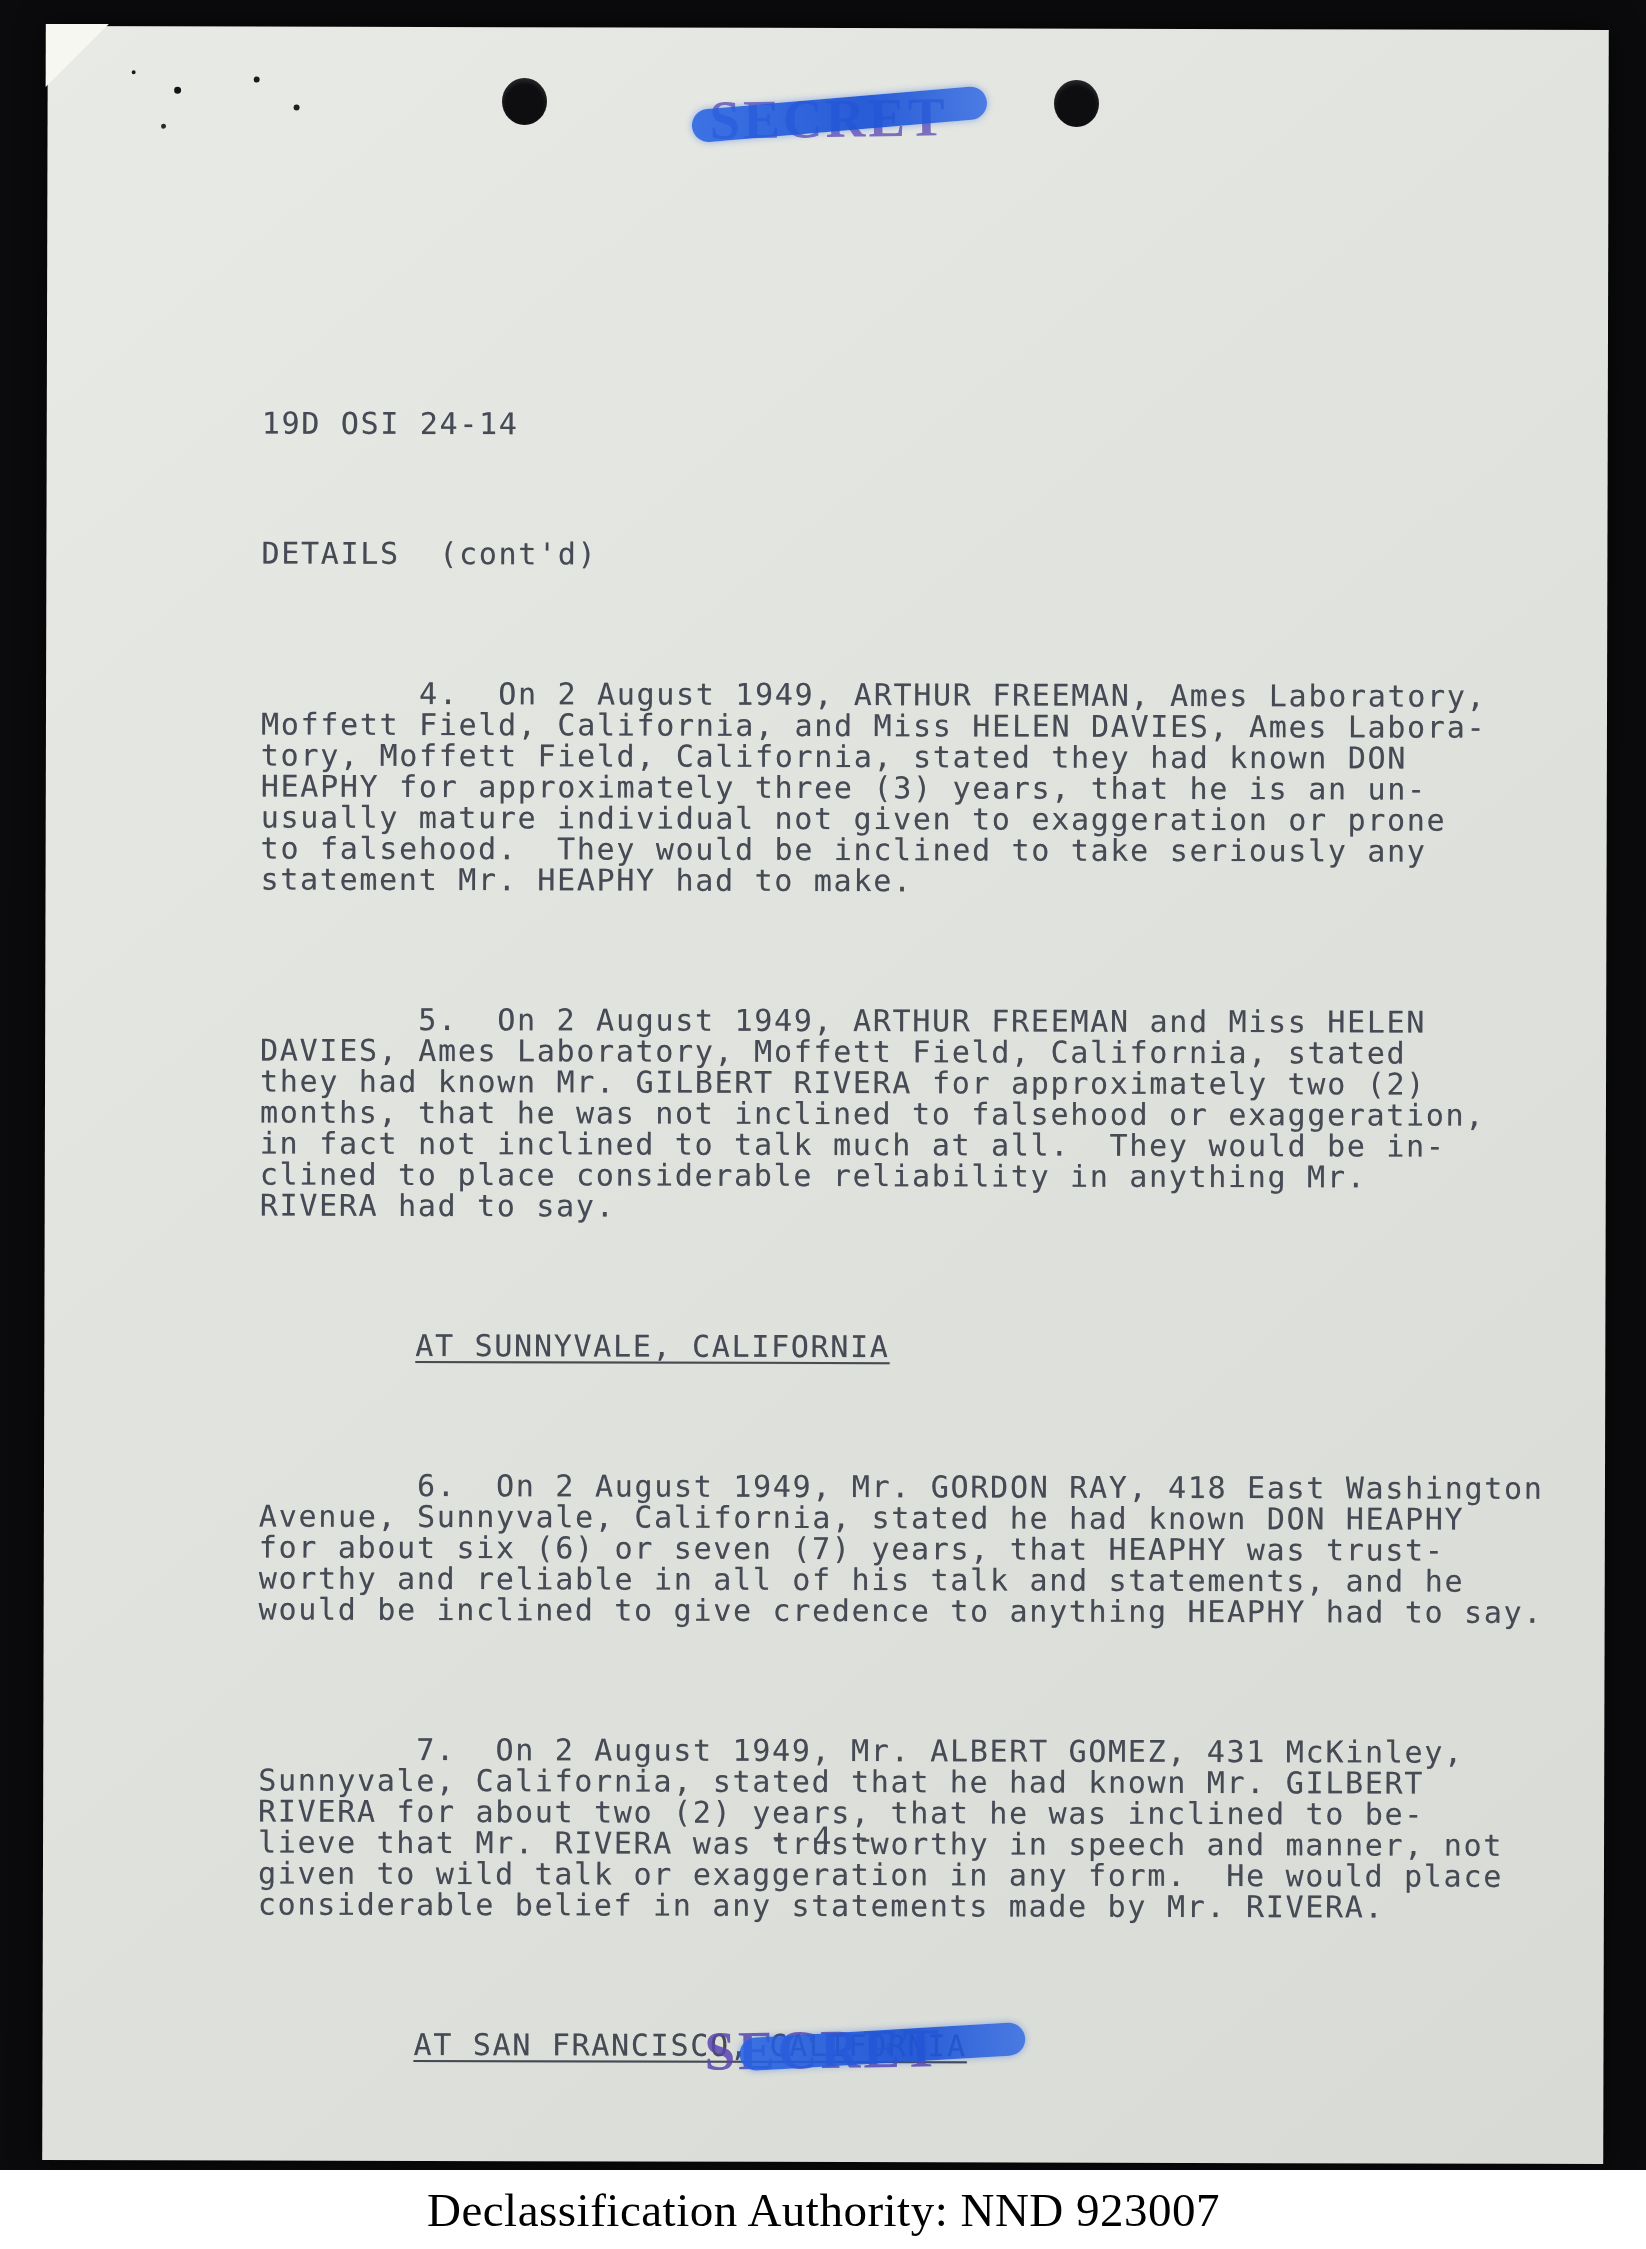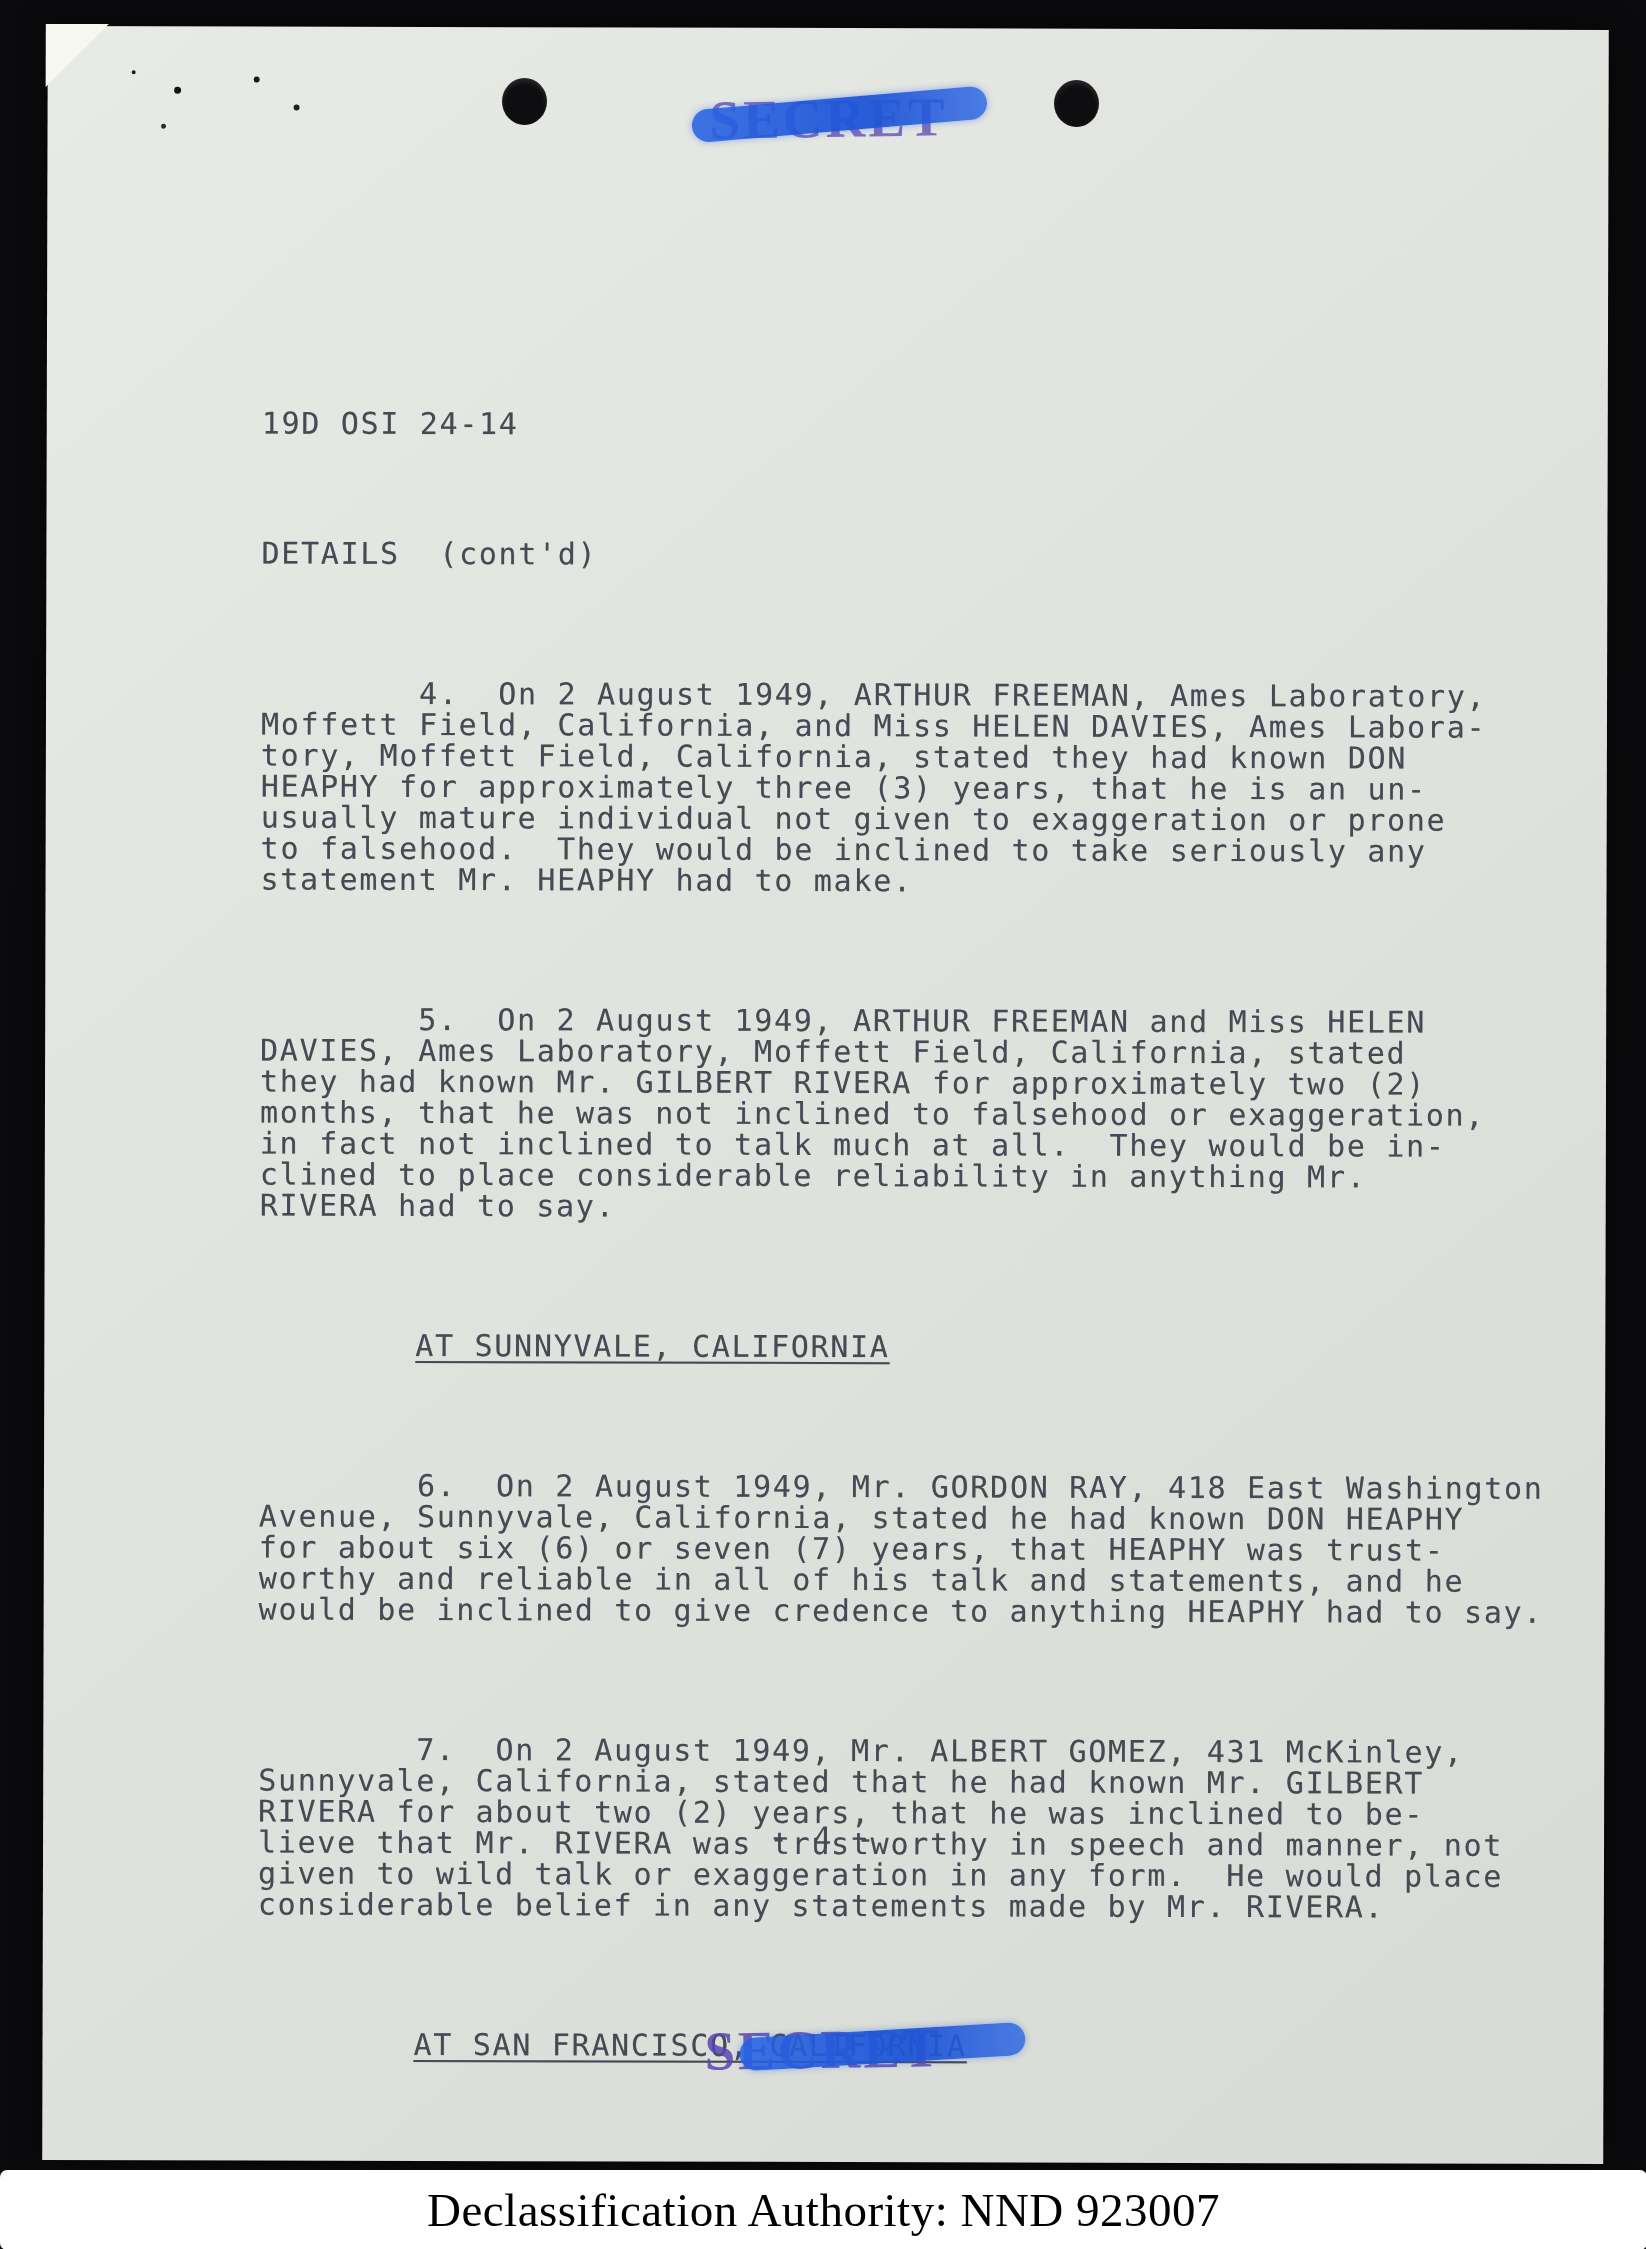--- a/index.html
+++ b/index.html
@@ -98,21 +98,20 @@
 
   
   .footer-strip {
     position: absolute;
     left: 0; bottom: 0;
     width: 100%; height: 80px;
     background: #ffffff;
     display: flex;
     align-items: center;
     justify-content: center;
-    border-radius: 7px;
   }
   .footer-strip .footer-text {
     font-family: "Liberation Serif", serif;
     font-size: 47px;
     color: #000000;
     letter-spacing: 0.5px;
   }
 </style>
 </head>
 <body>

